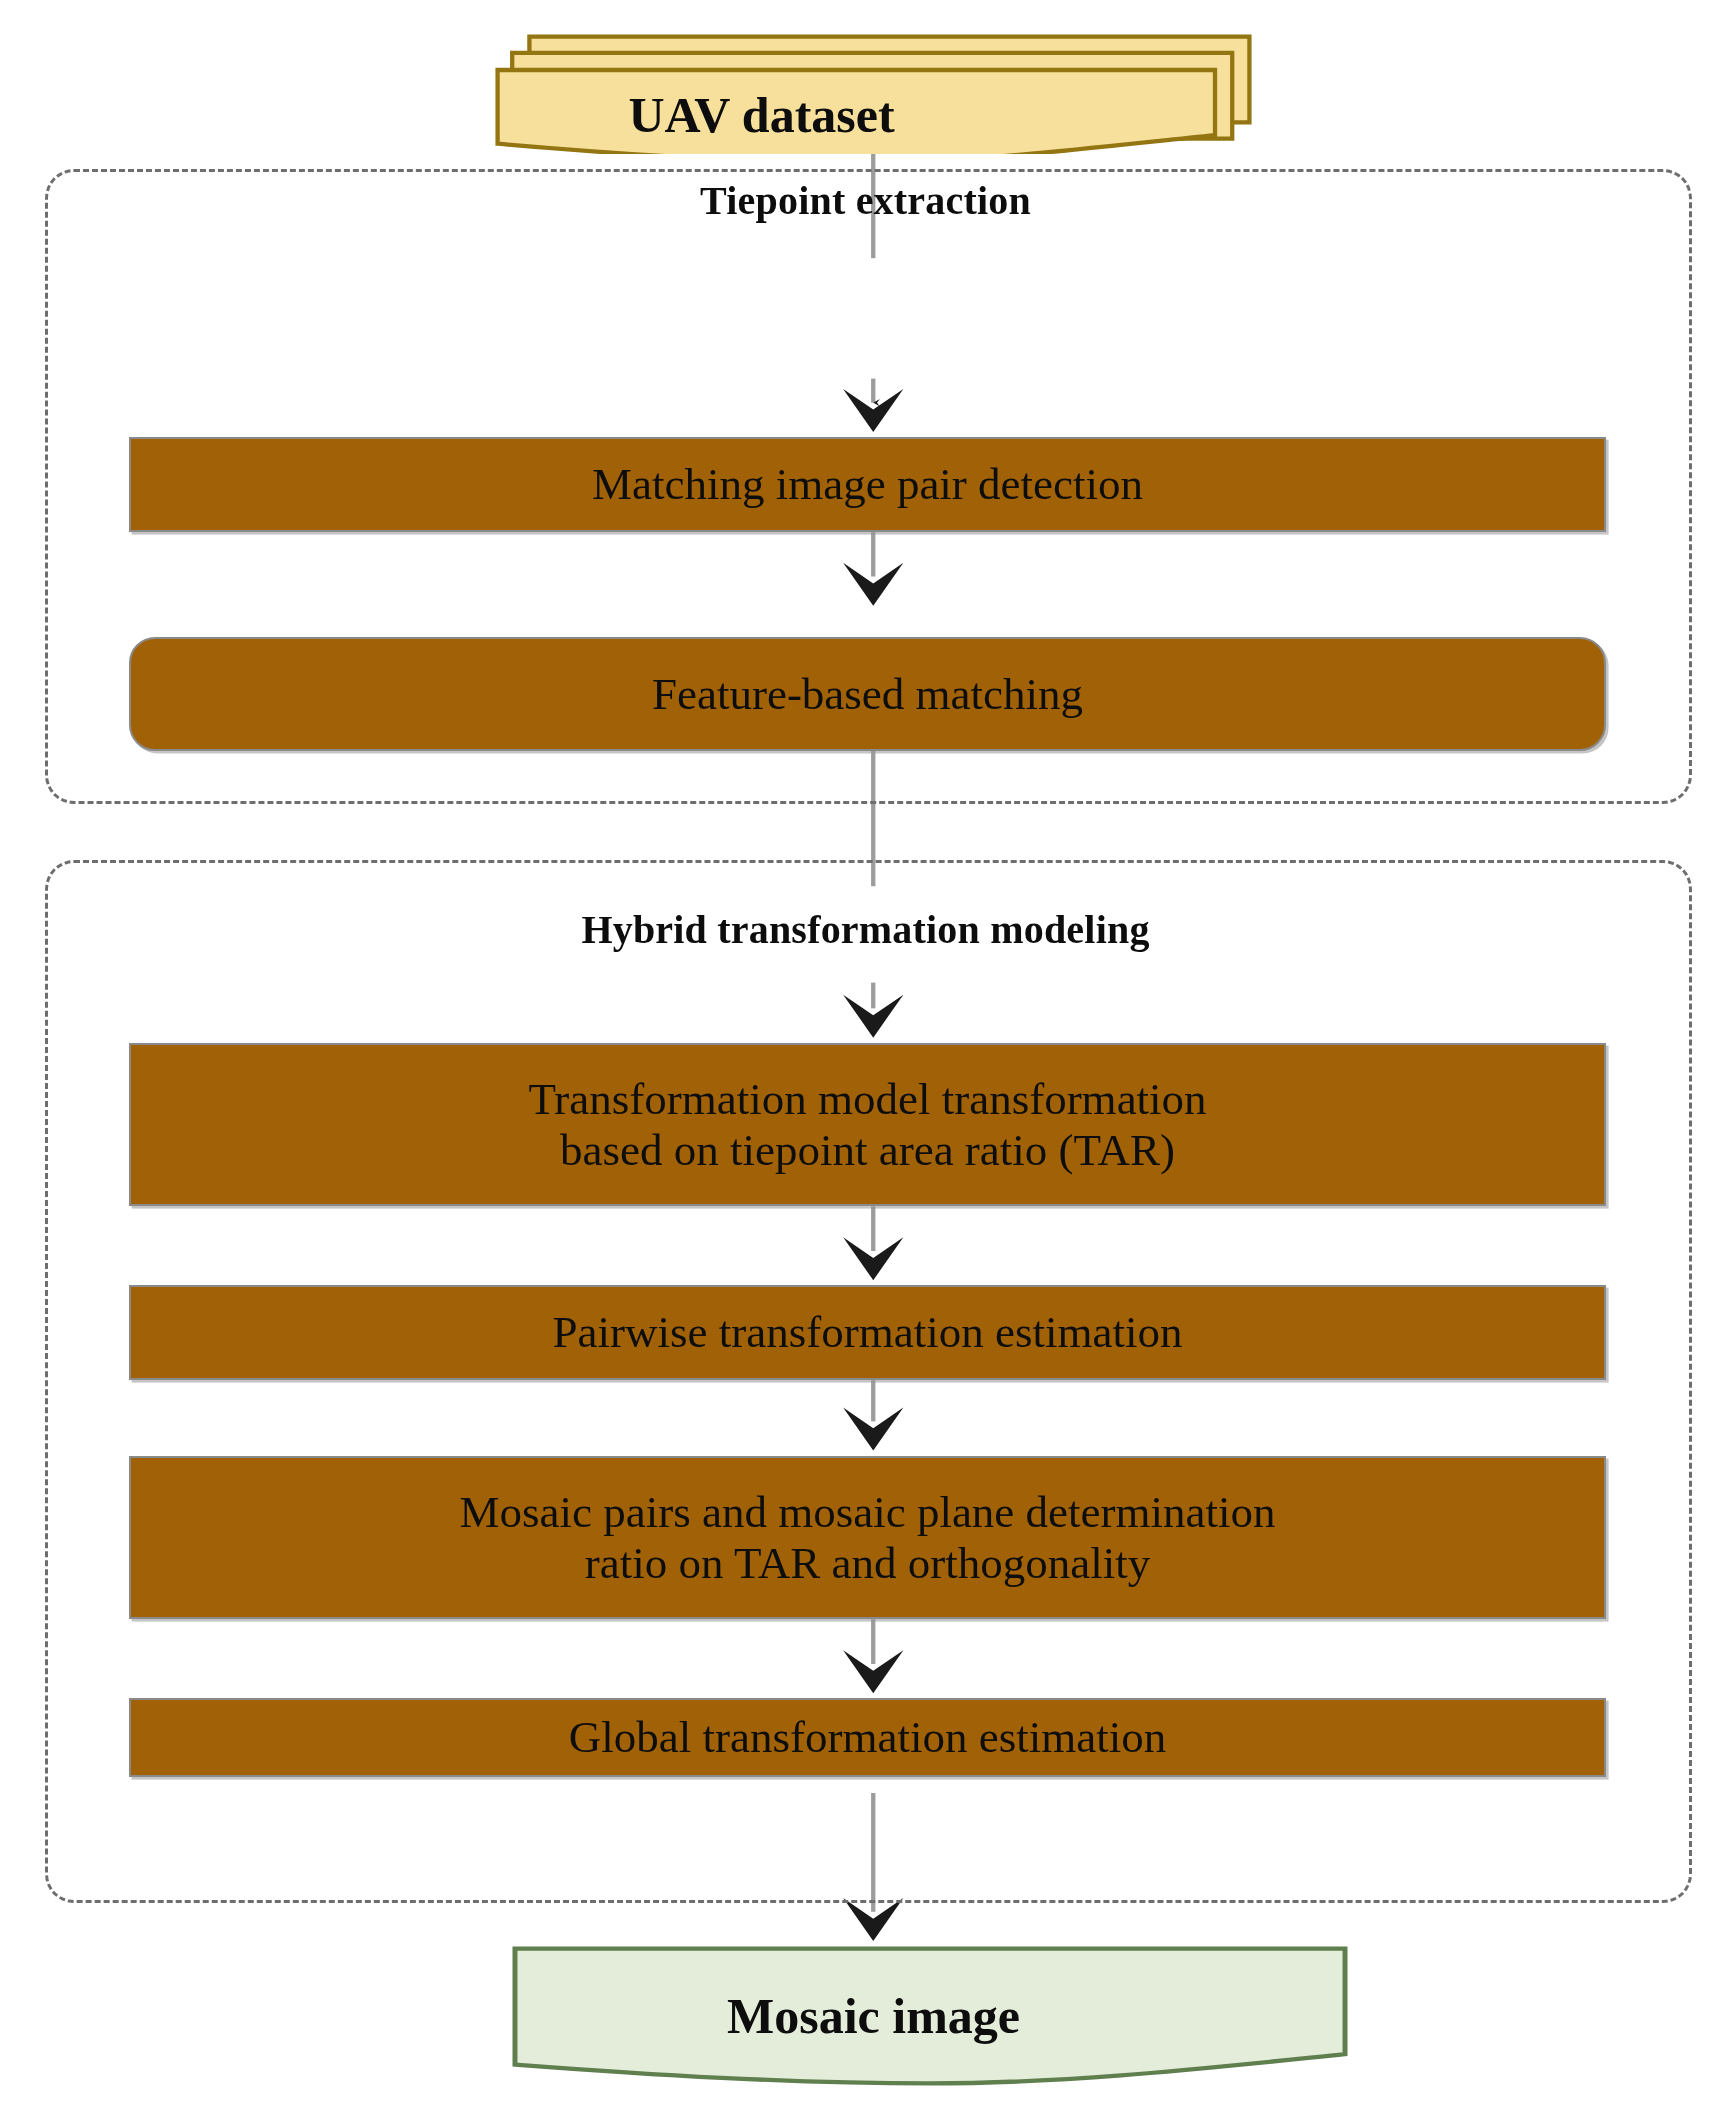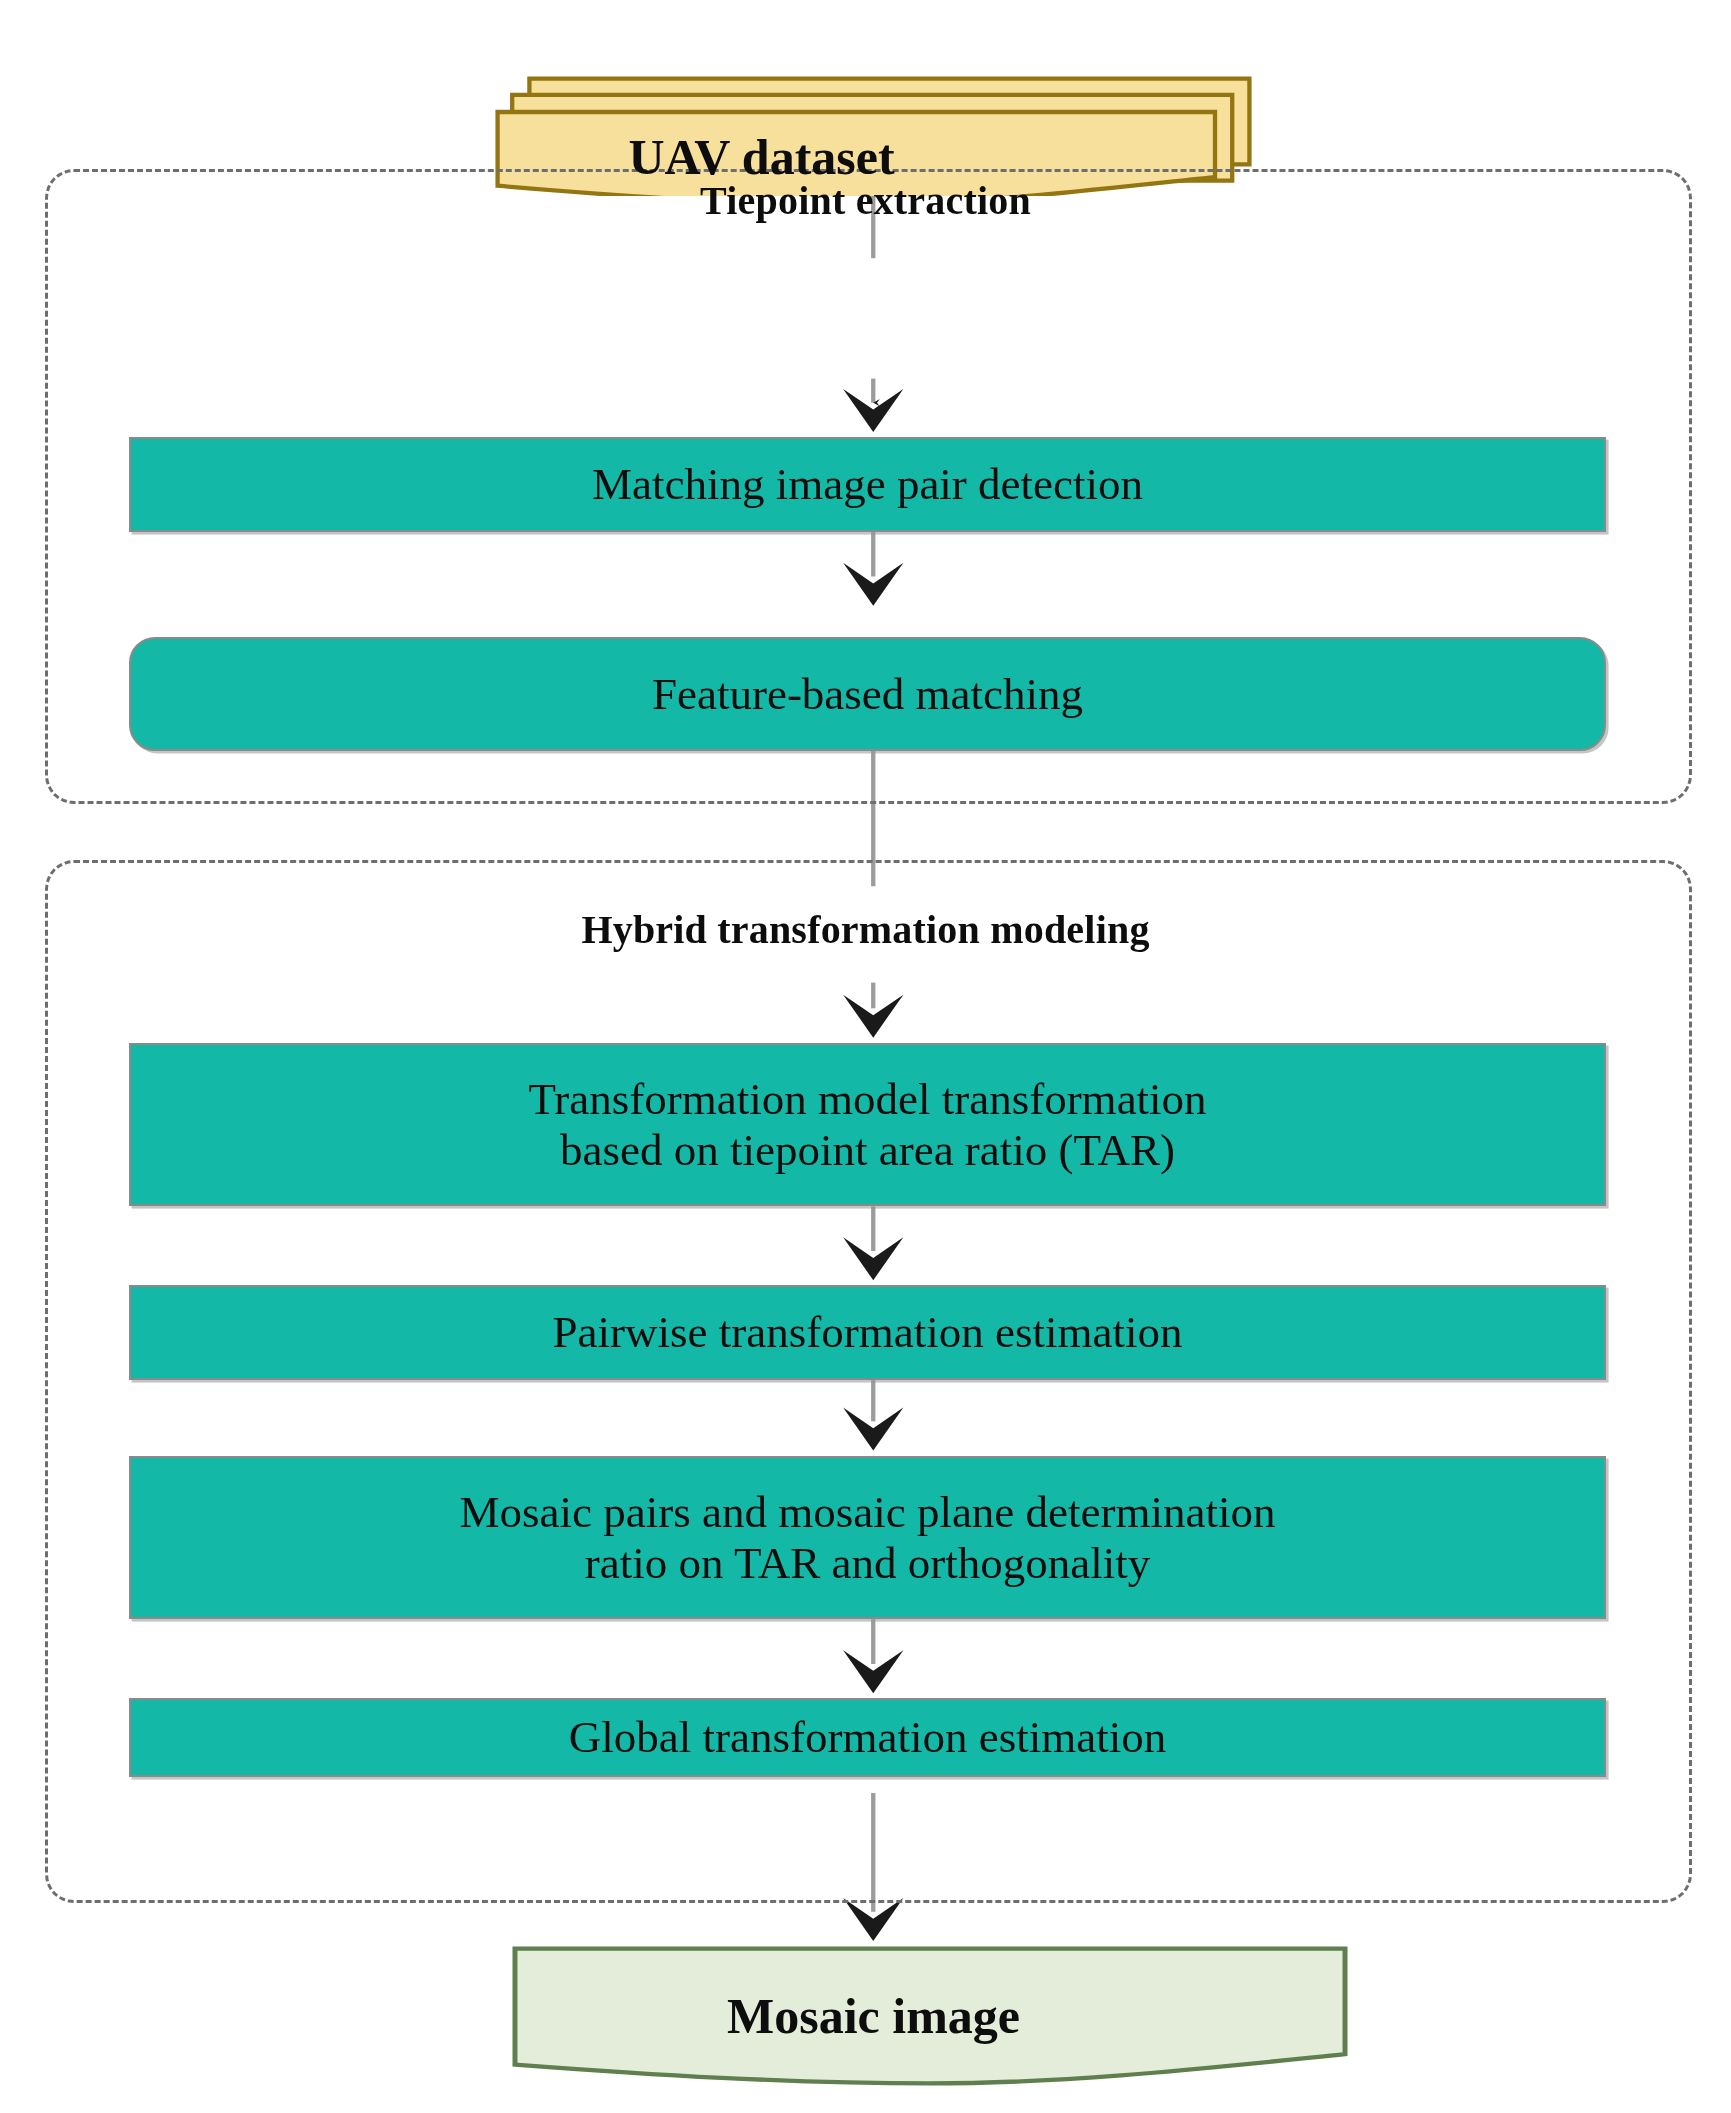--- a/index.html
+++ b/index.html
@@ -56,21 +56,21 @@
   }
   #title-tiepoint { top: 181px; }
   #title-hybrid   { top: 910px; }
 
   
   .proc-box {
     position: absolute;
     left: 129px;
     width: 1477px;
     box-sizing: border-box;
-    background: #14b8a6;
+    background: #a16207;
     border: 2.6px solid #8a8a8a;
     box-shadow: 2.6px 2.6px 0 0 rgba(150,150,150,0.55);
     display: flex;
     align-items: center;
     justify-content: center;
     text-align: center;
     font-size: 45px;
     line-height: 1.12;
     color: #0d0d0d;
   }
@@ -84,21 +84,20 @@
   #box-optimal    { top: 1456px; height: 163px; }
   #box-global     { top: 1698px; height: 79px; }
 
   
   #node-uav {
     position: absolute;
     left: 495px;
     top: 34px;
     width: 757px;
     height: 120px;
-    margin-top: 42px;
   }
   #node-uav .doc-label {
     position: absolute;
     left: 0;
     top: 52px;
     width: 533px;
     text-align: center;
     font-size: 50px;
     font-weight: bold;
     color: #0d0d0d;

